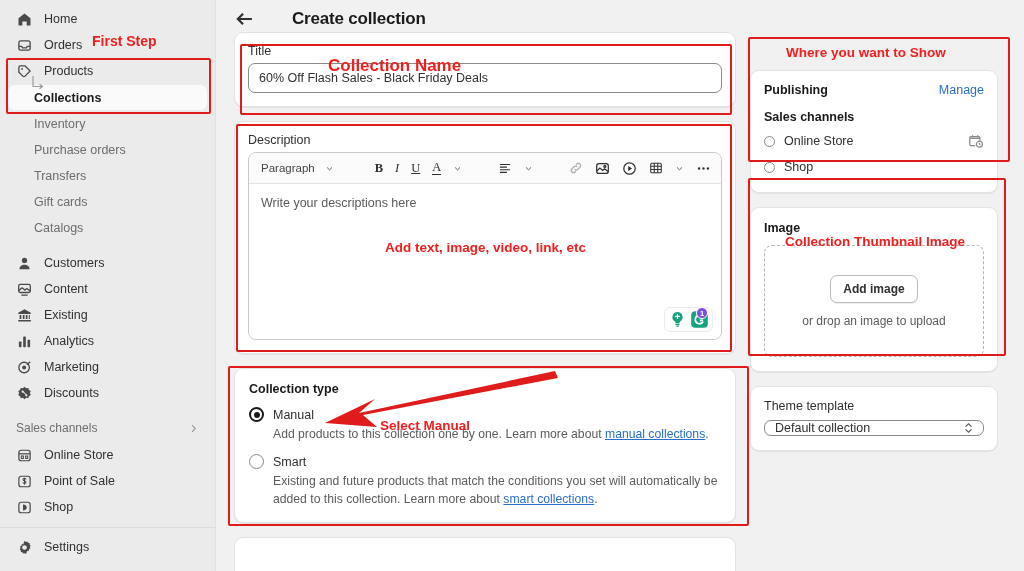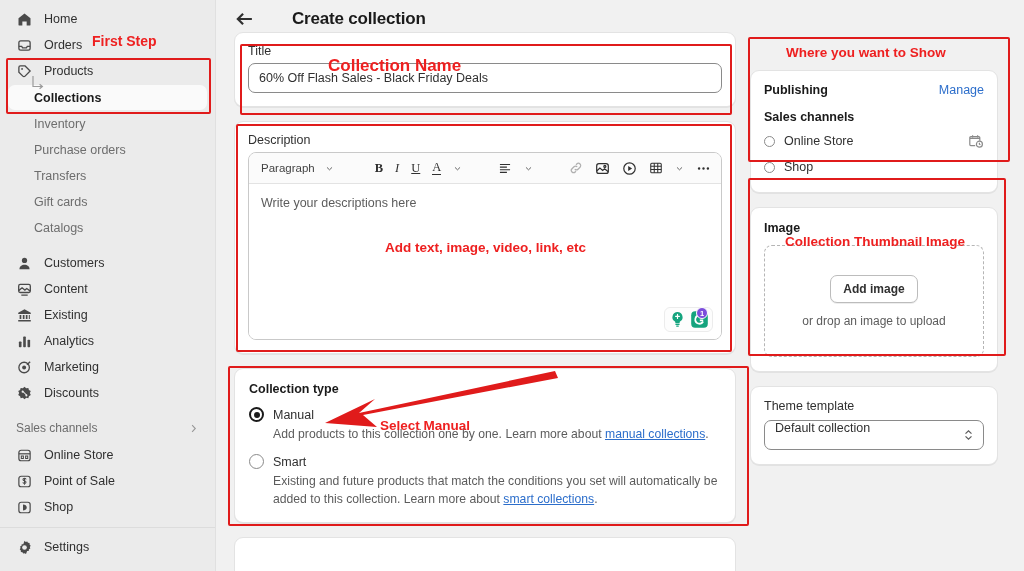--- a/index.html
+++ b/index.html
@@ -226,25 +226,25 @@
     font-size: 12px; font-weight: bold; color: #303030;
     padding: 6px 12px;
     cursor: pointer;
     font-family: "Liberation Sans", sans-serif;
   }
   .drop-hint { font-size: 12px; color: #5c5c5c; margin-top: 11px; }
 
   .select-box {
     position: relative;
     margin-top: 7px;
-    height: 30px;
+    height: 16px;
     border: 1px solid #8a8a8a;
     border-radius: 7px;
     background: #fff;
-    display: flex; align-items: flex-start;
+    display: flex; align-items: center;
     padding: 0 10px;
     font-size: 12.5px; color: #303030;
     cursor: pointer;
   }
   .select-chev {
     position: absolute; right: 9px; top: 50%; transform: translateY(-50%);
     width: 11px; height: 14px; color: #5c5c5c;
   }
 
   .empty-card { height: 50px; }

